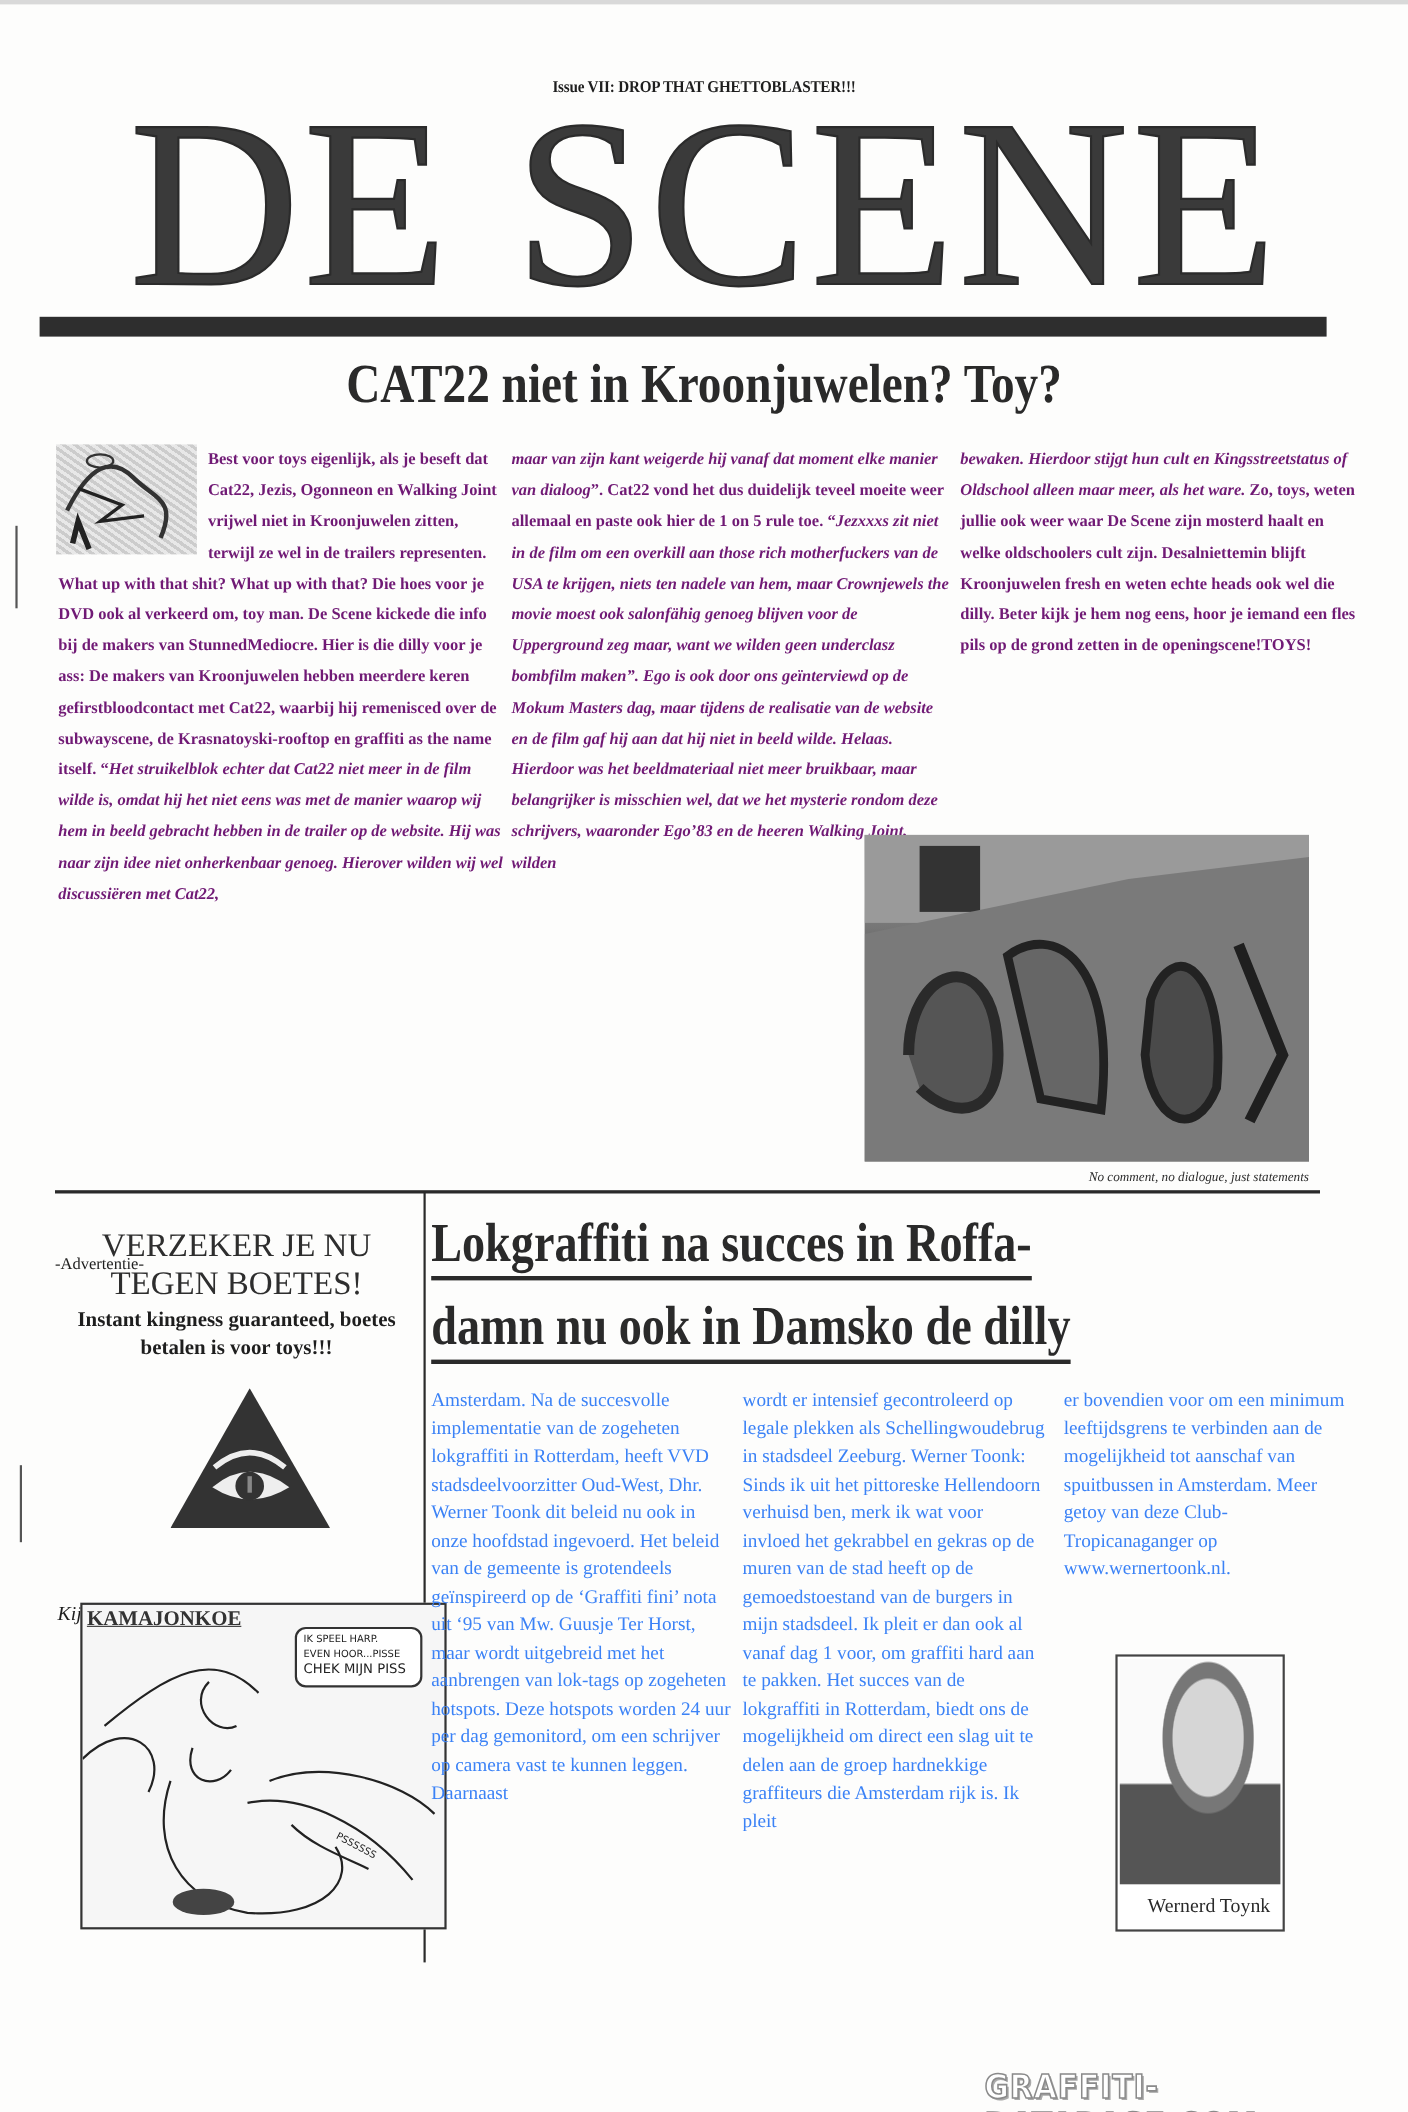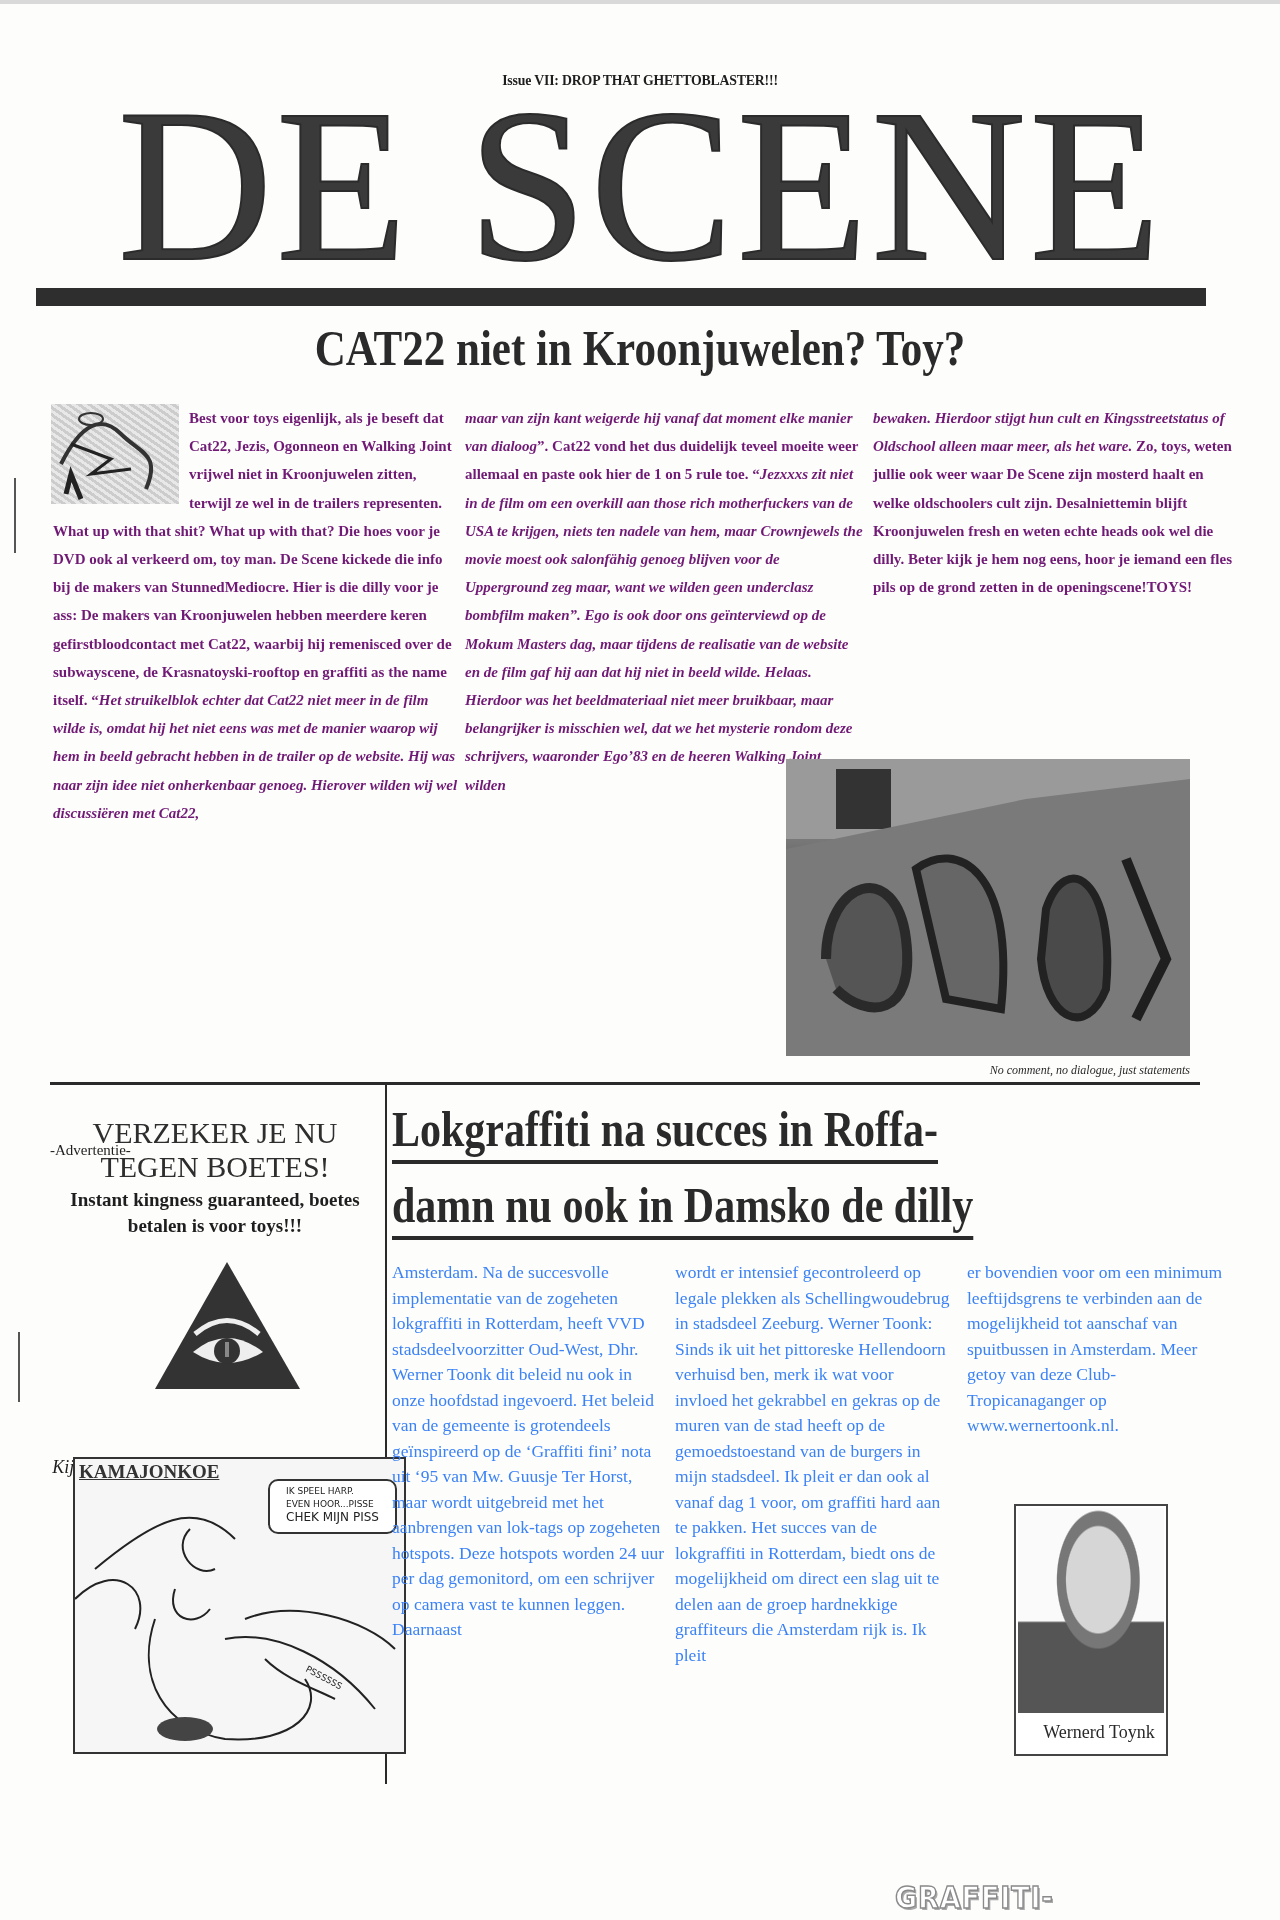--- a/index.html
+++ b/index.html
@@ -40,23 +40,23 @@
 
   .ad-label { left: 50px; width: 330px; top: 1142px; text-align: left; font-size: 15px; }
   .ad-title { left: 50px; width: 330px; top: 1116px; text-align: center; font-size: 30px; line-height: 34px; font-weight: normal; color: #2e2e2e; }
   .ad-sub { left: 50px; width: 330px; top: 1187px; text-align: center; font-size: 19px; line-height: 26px; font-weight: bold; }
   .ad-eye { left: 155px; top: 1262px; width: 145px; height: 127px; }
   .ad-foot { left: 50px; width: 330px; top: 1419px; text-align: center; font-size: 18px; line-height: 25px; font-style: italic; margin-top: 36px; }
   .ad-foot b { font-style: normal; text-decoration: underline; }
 
   .comic { left: 52px; top: 1457px; width: 329px; height: 293px; border: 2px solid #333; background: #f6f6f6; overflow: hidden; margin-left: 21px; }
   .comic-title { position: absolute; left: 4px; top: 2px; font-size: 19px; font-weight: bold; text-decoration: underline; color: #333; }
-  .comic-bubble { position: absolute; left: 193px; top: 20px; width: 129px; height: 55px; border: 2px solid #333;
+  .comic-bubble { position: absolute; left: 193px; top: 20px; width: 116px; height: 55px; border: 2px solid #333;
     border-radius: 10px; background: #fff; font-family: "DejaVu Sans", sans-serif; font-size: 9px; line-height: 13px;
-    padding: 4px 16px; box-sizing: border-box; color: #222; }
+    padding: 4px 6px; box-sizing: border-box; color: #222; }
   .comic-bubble .big { font-size: 12px; }
 
   .headline2 { left: 392px; top: 1094px; width: 820px; font-size: 50px; line-height: 70px; font-weight: bold; color: #2a2a2a;
     transform-origin: left top; transform: scaleX(0.84); }
   .headline2 span { display: inline-block; border-bottom: 4px solid #2a2a2a; line-height: 62px; margin-bottom: 6px; }
 
   .bcol { font-size: 17.5px; line-height: 25.5px; font-weight: normal; color: #3b82f6; }
   .bcol1 { left: 392px; top: 1260px; width: 275px; }
   .bcol2 { left: 675px; top: 1260px; width: 275px; }
   .bcol3 { left: 967px; top: 1260px; width: 265px; }

